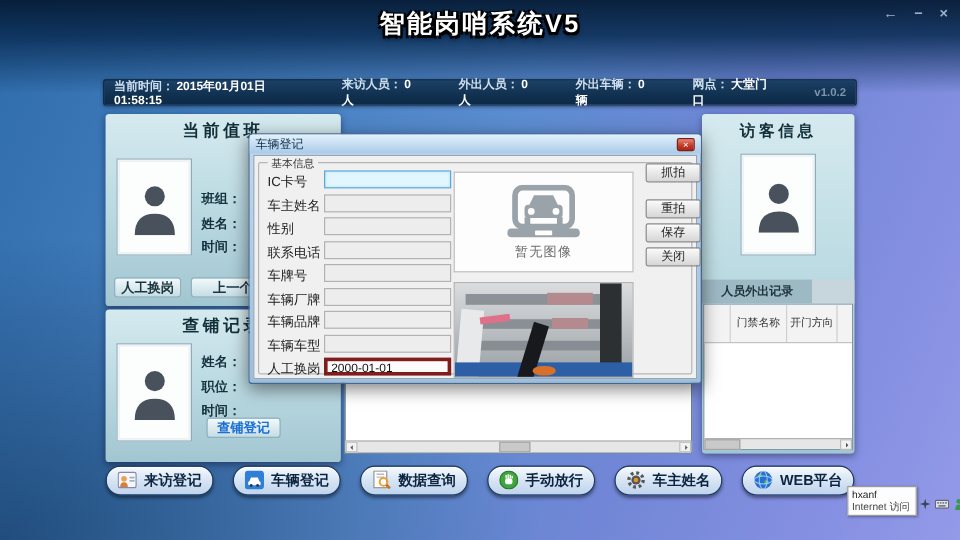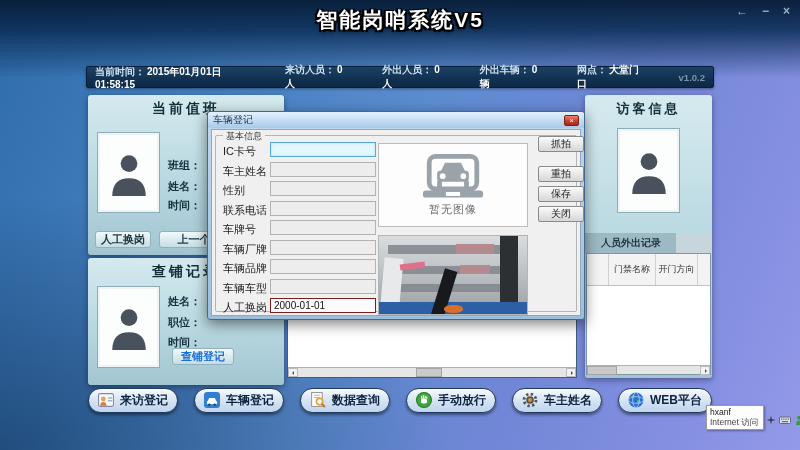--- a/index.html
+++ b/index.html
@@ -64,21 +64,21 @@
   .dlg-close{ margin-left:auto; width:15px; height:11px; background:linear-gradient(to bottom,#ea8373,#c23a28 60%,#a52a1a);
     border:1px solid #7e1f12; border-radius:2px; color:#fff; font-size:8px; line-height:9px; text-align:center; cursor:pointer; }
   .dlg-body{ position:absolute; left:3px; top:17px; right:3px; bottom:3px; background:#f0f0f0; border:1px solid #93a7ba; }
   .group{ position:absolute; inset:5px 3px 3px 3px; border:1px solid #b5b5b5; border-radius:2px; }
   .group > .glabel{ position:absolute; top:-6px; left:7px; background:#f0f0f0; padding:0 3px; font-size:9px; color:#333; }
   .frow{ position:absolute; left:0; width:170px; height:16px; }
   .f-label{ position:absolute; left:7px; top:2px; font-size:11px; color:#1c1c1c; }
   .f-input{ position:absolute; left:54px; top:0; width:106px; height:15px; background:#ededed;
     border:1px solid #b2b2b2; font-size:10px; line-height:13px; padding:0 3px; color:#111; }
   .f-input.active{ background:#e2f6fd; border:1px solid #58a8d8; box-shadow:inset 0 0 2px #9fd8ef; }
-  .f-input.filled{ background:#fbfbfb; border:1px solid #7f1d1d; }
+  .f-input.filled{ background:#fbfbfb; border:3px solid #7f1d1d; }
   .noimg{ position:absolute; left:162px; top:7px; width:150px; height:84px; background:#fdfdfd;
     border:1px solid #bcbcbc; display:flex; flex-direction:column; align-items:center; justify-content:center; gap:2px; }
   .noimg .txt{ font-size:11px; color:#6d6d6d; letter-spacing:1px; }
   .dlg-btn{ position:absolute; left:322px; width:46px; height:16px;
     background:linear-gradient(to bottom,#fbfbfb,#d6d6d6); border:1px solid #8a8a8a; border-radius:2px;
     font-size:10px; color:#222; display:flex; align-items:center; justify-content:center; cursor:pointer; }
   
   .cam{ position:absolute; left:162px; top:99px; width:150px; height:80px; overflow:hidden;
     border:1px solid #b5b5b5; background:linear-gradient(to bottom,#dadcde 0%,#c4c8cb 35%,#adb2b6 70%,#9aa0a4 100%); }
   .cam div{ position:absolute; }

